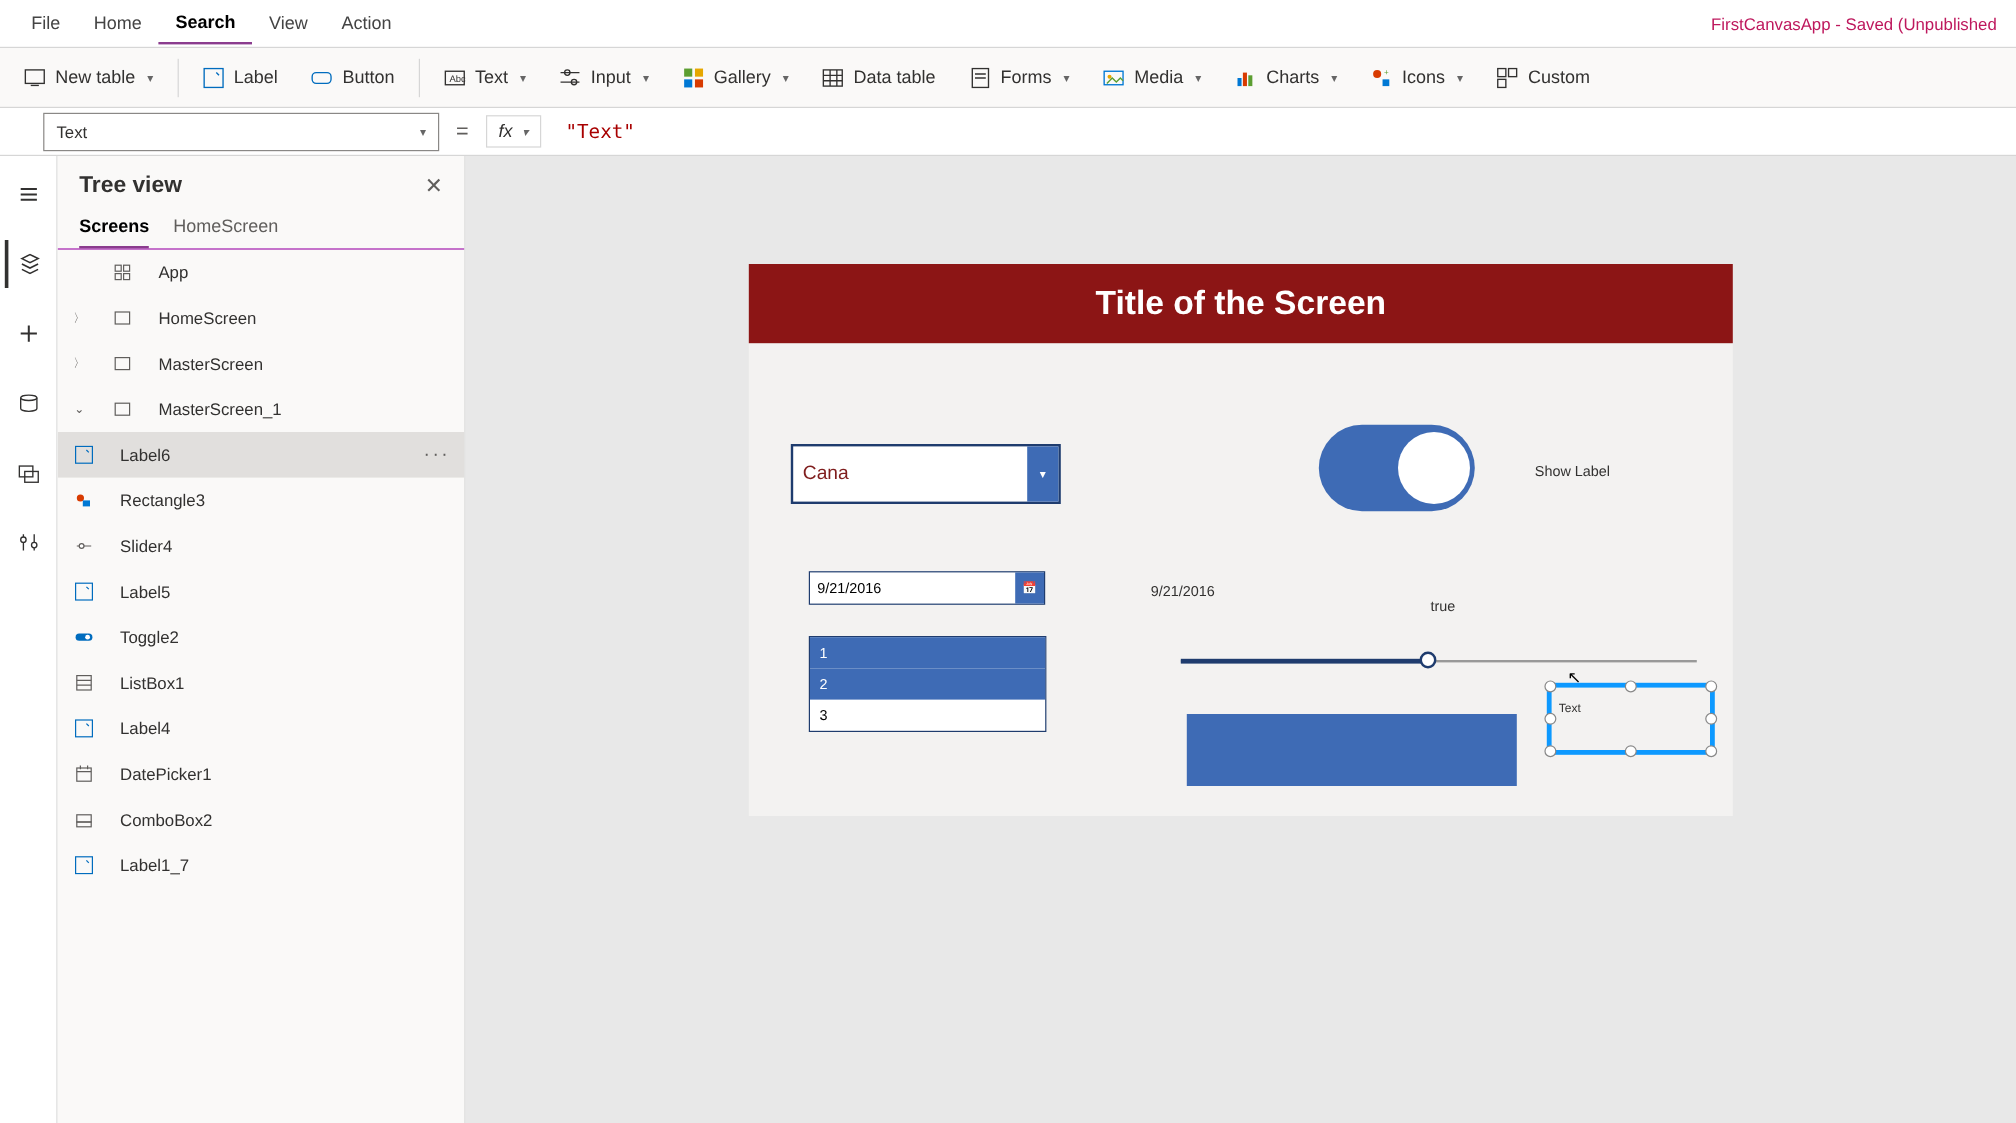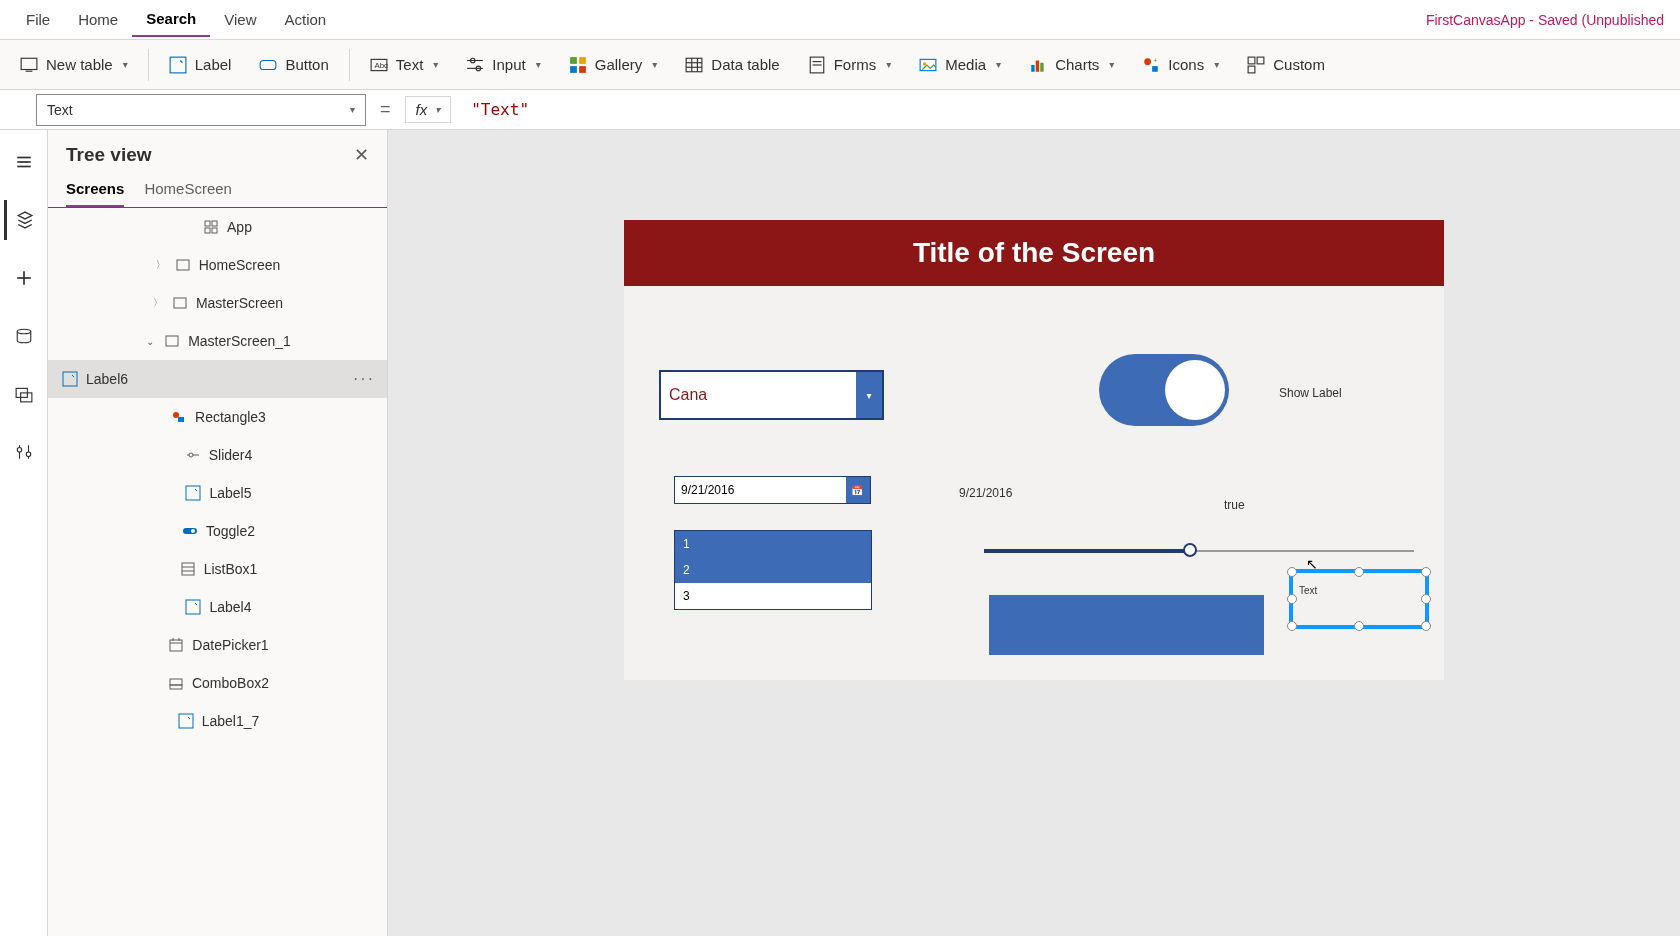--- a/index.html
+++ b/index.html
@@ -33,21 +33,21 @@
 
 .tree { width: 340px; border-right: 1px solid #d6d6d6; background: #faf9f8; display: flex; flex-direction: column; overflow: hidden; }
 .tree .header { display: flex; align-items: center; justify-content: space-between; padding: 14px 18px 6px 18px; }
 .tree .header h2 { font-size: 19px; font-weight: 600; color: #323130; }
 .tree .tabs { display: flex; gap: 20px; padding: 0 18px; border-bottom: 1px solid #a21caf; }
 .tree .tab { padding: 8px 0; font-size: 15px; color: #605e5c; cursor: pointer; }
 .tree .tab.active { color: #000; font-weight: 600; border-bottom: 2px solid #8B3C8E; }
 .tree .search { margin: 12px 18px 8px 18px; border: 1px solid #8a8886; height: 34px; display: flex; align-items: center; padding: 0 10px; gap: 8px; background: #fff; }
 .tree .search input { border: none; outline: none; flex: 1; font-size: 14px; }
 .tree .list { flex: 1; overflow-y: auto; }
-.tree .node { display: flex; align-items: center; height: 38px; padding: 0 12px; font-size: 14px; color: #323130; cursor: pointer; gap: 6px; justify-content: center; }
+.tree .node { display: flex; align-items: center; height: 38px; padding: 0 12px; font-size: 14px; color: #323130; cursor: pointer; gap: 20px; }
 .tree .node .arrow { width: 12px; display: inline-flex; justify-content: center; color: #605e5c; font-size: 10px; }
 .tree .node .ticon { width: 20px; display: inline-flex; justify-content: center; }
 .tree .node.selected { background: #e1dfdd; }
 .tree .node .dots { margin-left: auto; color: #605e5c; font-size: 16px; letter-spacing: 2px; }
 .tree .node.d1 { }
 
 
 .tree .list::-webkit-scrollbar { width: 8px; }
 .tree .list::-webkit-scrollbar-thumb { background: #c8c6c4; }
 
@@ -68,21 +68,21 @@
 .listbox { left: 50px; top: 310px; width: 198px; border: 1px solid #1f3c6e; background: #fff; }
 .listbox .li { height: 26px; padding: 0 8px; display: flex; align-items: center; font-size: 12px; }
 .listbox .li.sel { background: #3e6bb5; color: #fff; }
 
 .toggle { left: 475px; top: 134px; width: 130px; height: 72px; background: #3e6bb5; border-radius: 40px; display: flex; align-items: center; justify-content: flex-end; padding: 4px; }
 .toggle .knob { width: 60px; height: 60px; background: #fff; border-radius: 50%; }
 
 .lbl { color: #323130; font-size: 12px; }
 .showlbl { left: 655px; top: 166px; }
 .datelbl { left: 335px; top: 266px; }
-.truelbl { left: 600px; top: 278px; }
+.truelbl { left: 568px; top: 278px; }
 
 .slider { left: 360px; top: 330px; width: 430px; }
 .slider .track { height: 2px; background: #999; position: relative; }
 .slider .fill { position: absolute; left: 0; top: -1px; height: 4px; background: #1f3c6e; width: 48%; }
 .slider .thumb { position: absolute; left: 48%; top: -7px; width: 14px; height: 14px; border: 2px solid #1f3c6e; border-radius: 50%; background: #fff; transform: translateX(-50%); }
 
 .rect { left: 365px; top: 375px; width: 275px; height: 60px; background: #3e6bb5; }
 
 .sel-label { left: 665px; top: 349px; width: 140px; height: 60px; border: 4px solid #0d99ff; background: #f3f2f1; }
 .sel-label .handles { position: absolute; inset: -1px; }

